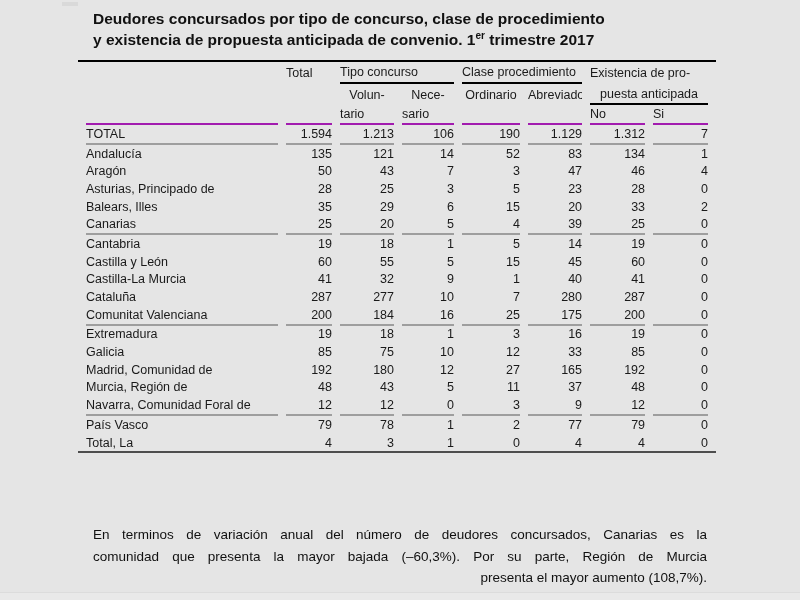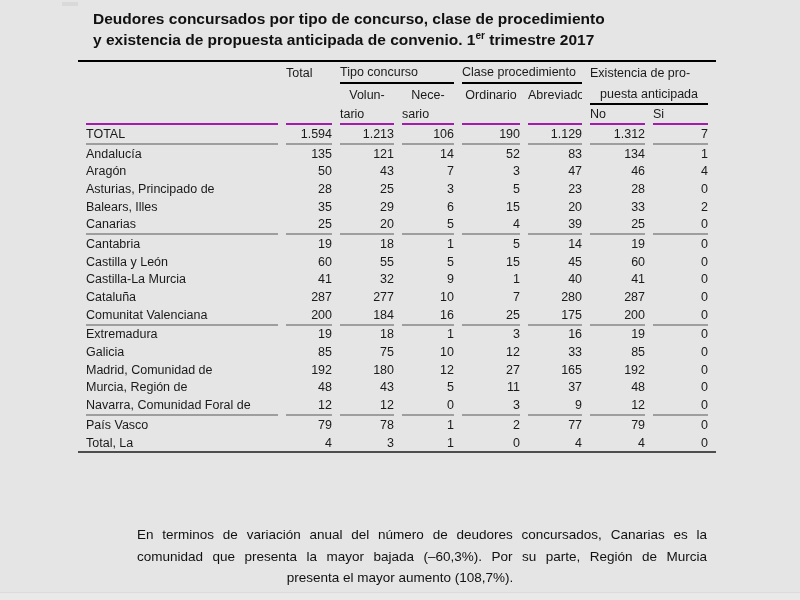--- a/index.html
+++ b/index.html
@@ -31,22 +31,22 @@
   thead tr.h2 td{height:19px;text-align:center;}
   thead tr.h3 td{height:18px;}
   td.grp{border-bottom:2px solid #000;text-align:left;}
   td.bb{border-bottom:2px solid #a21caf;}
   tbody td{height:17.7px;}
   tbody tr.gsep td{border-bottom:2px solid #9e9e9e;}
   .footer{
     position:absolute;left:93px;top:524px;width:614px;
     font-size:13.5px;line-height:21.5px;color:#111;
   }
-  .jline{text-align:justify;text-align-last:justify;margin-left:44px;}
-  .lline{text-align:center;}
+  .jline{text-align:justify;text-align-last:justify;}
+  .lline{text-align:right;}
   .bottomband{
     position:absolute;left:0;top:592px;width:800px;height:8px;background:#e9e9e9;
     border-top:1px solid #dcdcdc;
   }
 </style>
 </head>
 <body>
 
 <div class="page">
 

